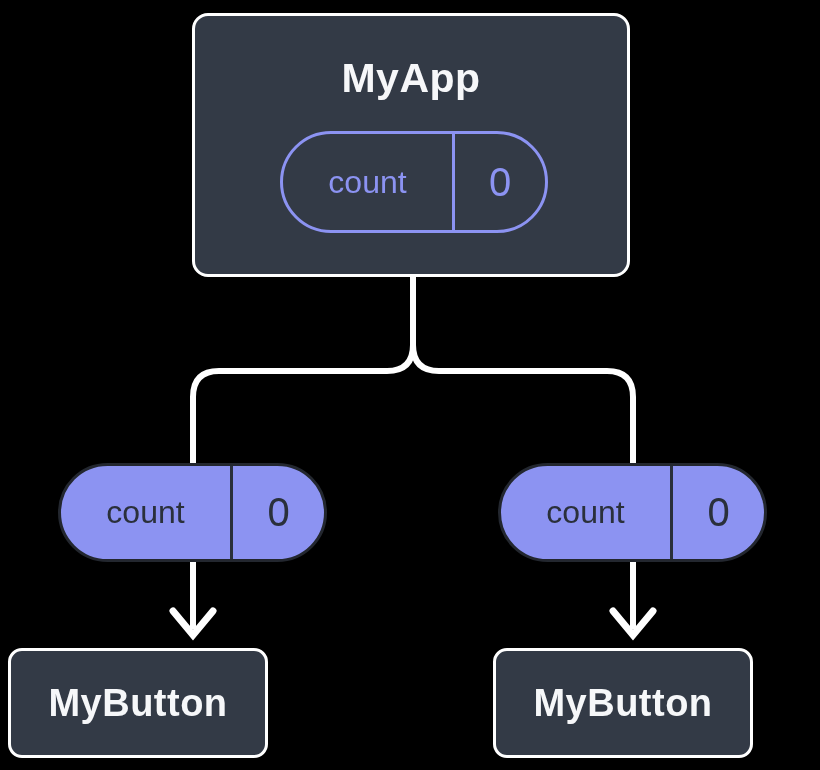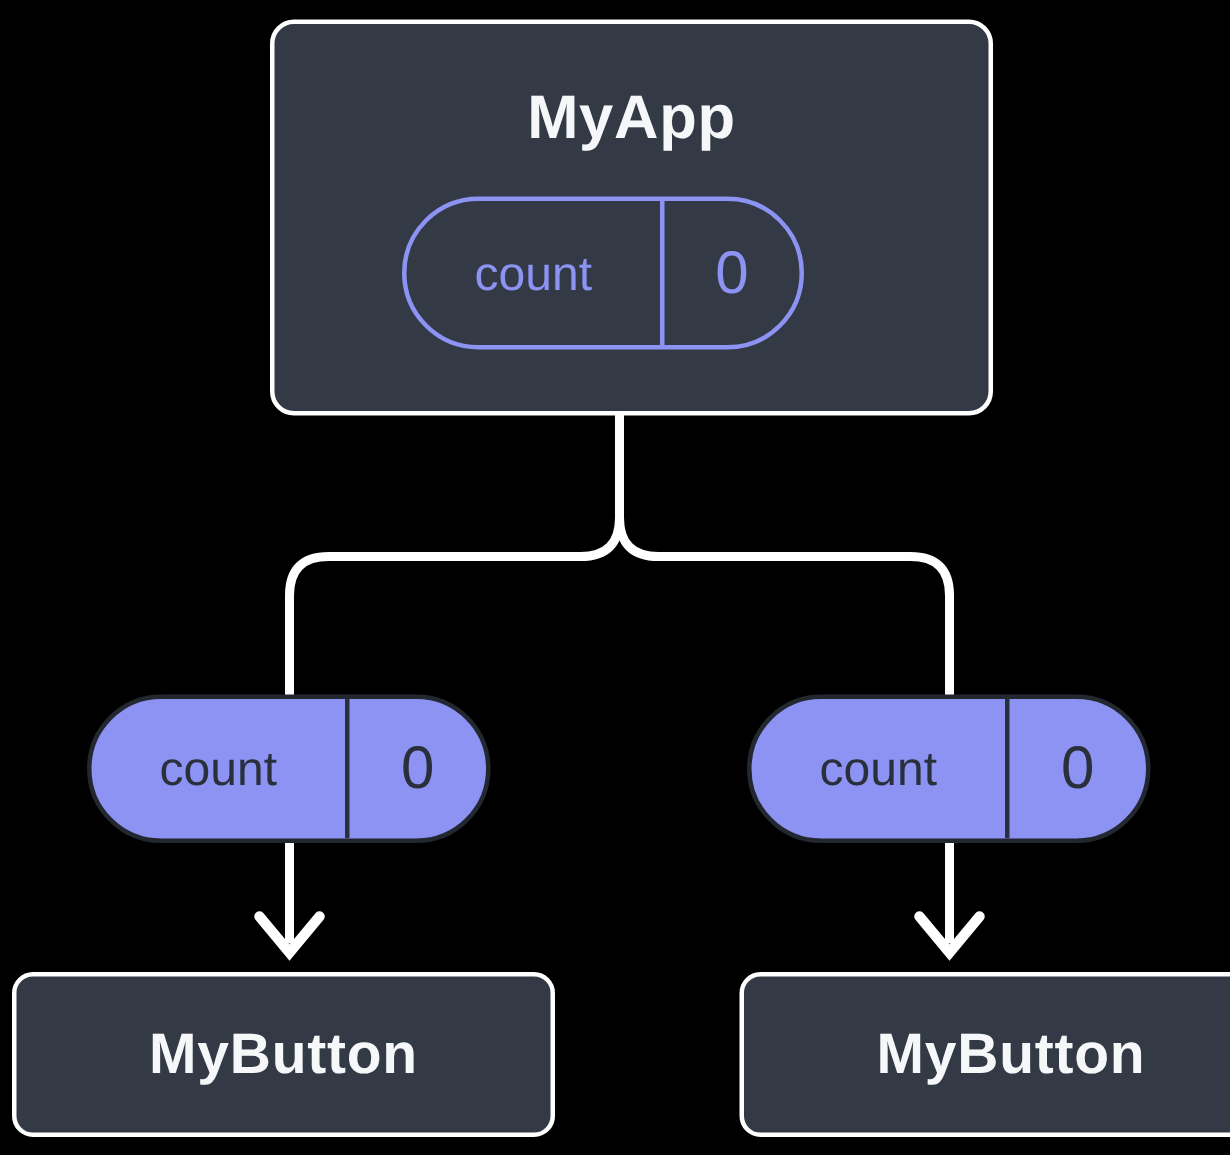--- a/index.html
+++ b/index.html
@@ -16,22 +16,22 @@
     left: 0; top: 0;
     width: 820px; height: 770px;
   }
   .card {
     position: absolute;
     background: #333A46;
     border: 3px solid #FFFFFF;
     box-sizing: border-box;
   }
   #myapp-card {
-    left: 180px; top: 13px;
-    width: 482px; height: 264px;
+    left: 192px; top: 13px;
+    width: 438px; height: 264px;
     border-radius: 16px;
   }
   .card-title {
     color: #F6F7F9;
     font-weight: 700;
     text-align: center;
     letter-spacing: 0.5px;
   }
   #myapp-title {
     margin-top: 40px;
@@ -75,21 +75,21 @@
   }
   .pill-value {
     flex: 1 1 auto;
     display: flex;
     align-items: center;
     justify-content: center;
     font-size: 40px;
   }
   .button-card {
     top: 648px;
-    width: 362px; height: 110px;
+    width: 260px; height: 110px;
     border-radius: 14px;
   }
   #mybutton-card-left  { left: 8px; }
   #mybutton-card-right { left: 493px; }
   .button-card .card-title {
     font-size: 38px;
     line-height: 104px;
   }
 </style>
 </head>

